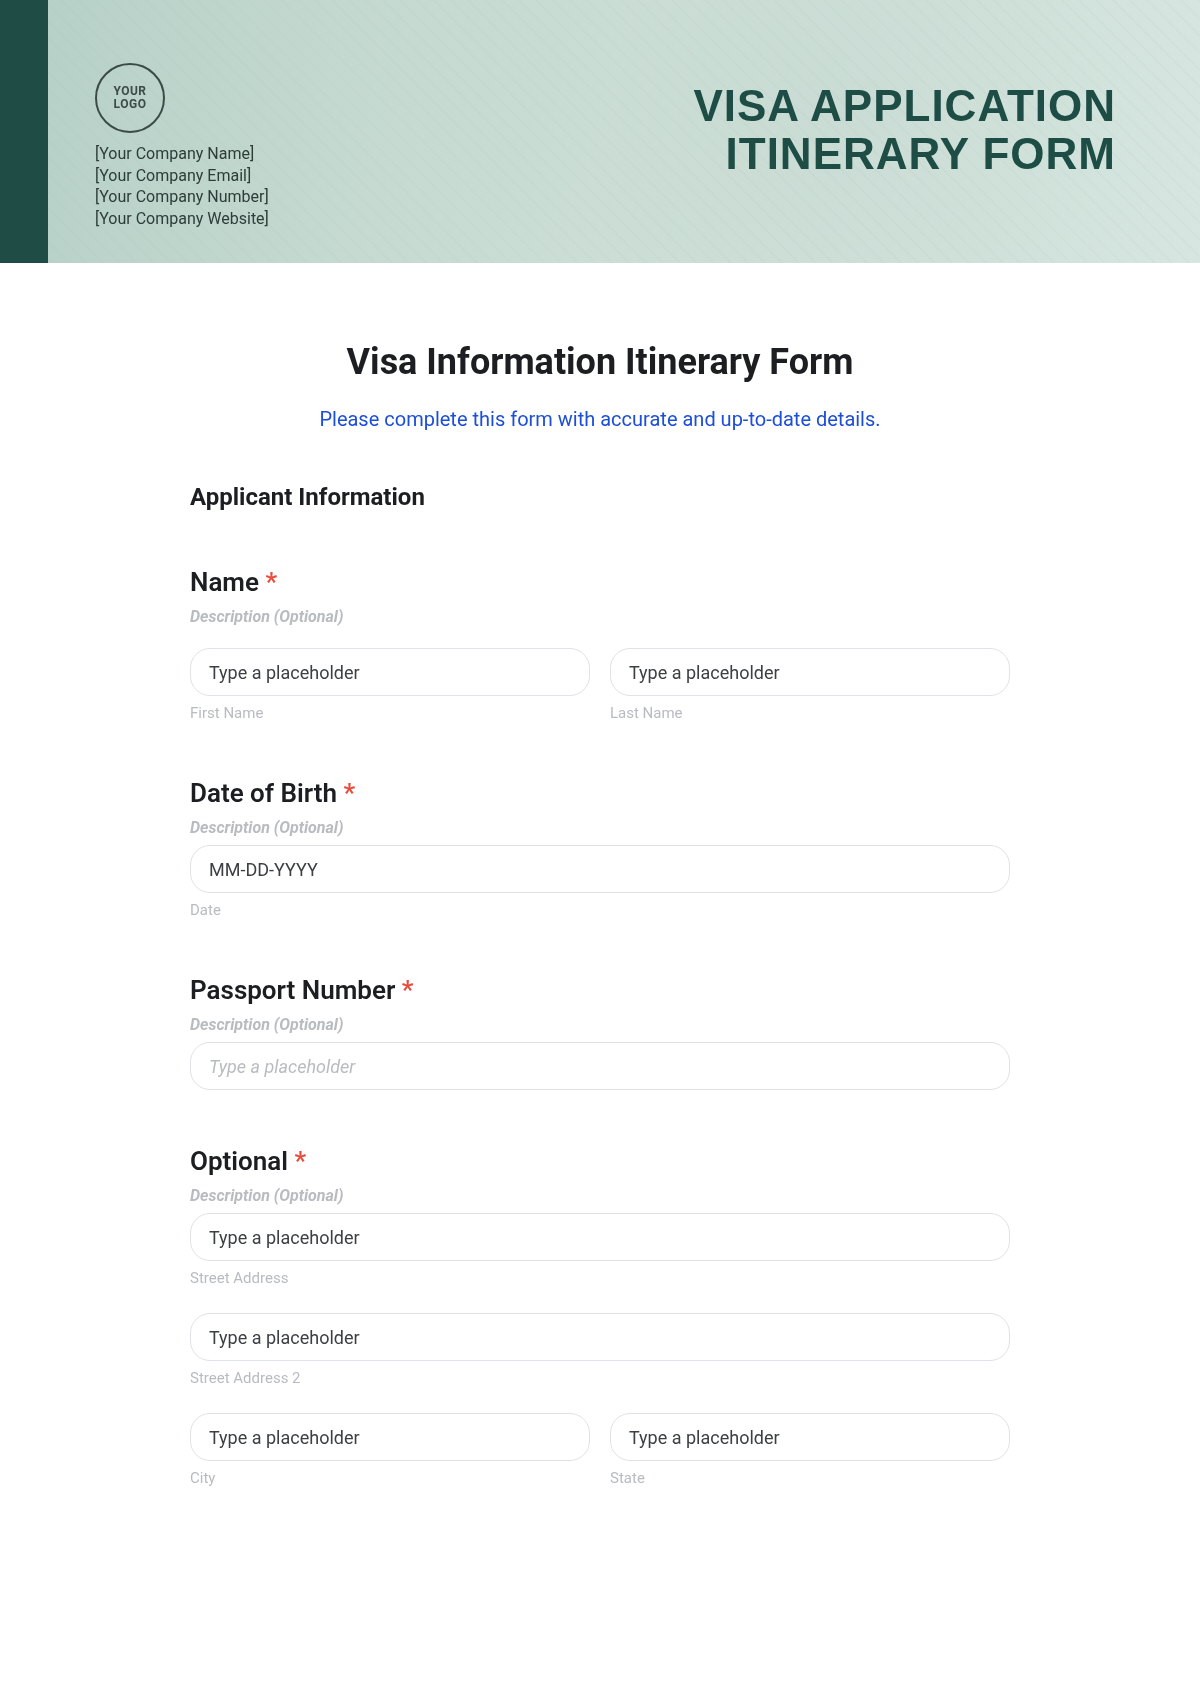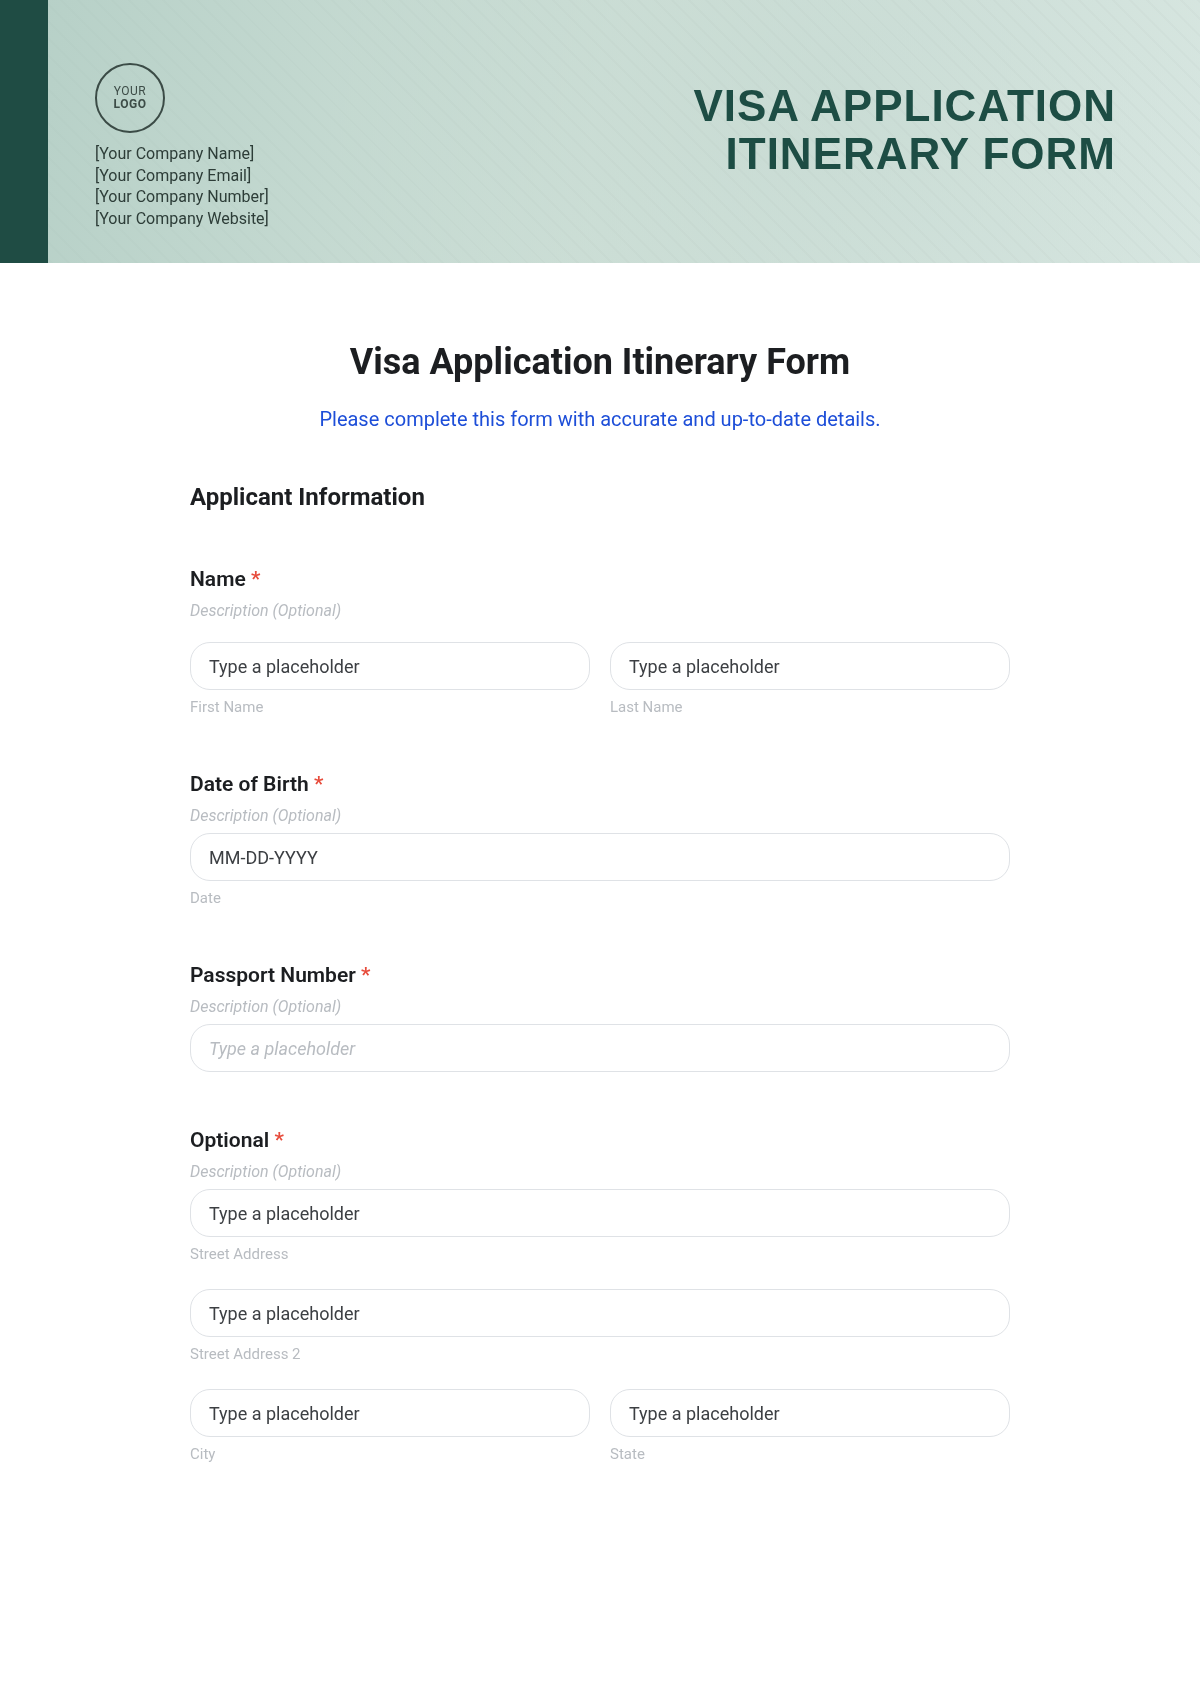--- a/index.html
+++ b/index.html
@@ -43,21 +43,21 @@
     display: flex;
     flex-direction: column;
     justify-content: center;
     align-items: center;
     margin-bottom: 10px;
     font-size: 12px;
     line-height: 1.05;
     letter-spacing: .5px;
     color: #3d4c47;
   }
-  .logo-circle .l1 { font-weight: 400; }
+  .logo-circle .l1 { font-weight: 700; }
   .logo-circle .l2 { font-weight: 700; }
   .banner-title {
     position: absolute;
     right: 84px;
     top: 82px;
     text-align: right;
     font-family: Impact, "Arial Black", sans-serif;
     font-weight: 900;
     font-size: 44px;
     line-height: 1.1;
@@ -84,30 +84,31 @@
   .section-heading {
     margin-top: 52px;
     font-size: 24px;
     font-weight: 700;
     color: #1c1e21;
   }
   .field {
     margin-top: 56px;
   }
   .field-label {
-    font-size: 21px;
+    font-size: 26px;
     font-weight: 600;
     color: #1c1e21;
   }
   .req { color: #e74c3c; font-weight: 600; }
   .field-desc {
     margin-top: 10px;
     font-size: 16px;
     font-style: italic;
     color: #b8bcc1;
+    font-weight: bold;
   }
   .row2 {
     display: flex;
     gap: 20px;
     margin-top: 22px;
   }
   .row1 { margin-top: 8px; }
   .col { flex: 1; min-width: 0; }
   .fake-input {
     width: 100%;
@@ -150,21 +151,21 @@
     <div>[Your Company Website]</div>
   </div>
   <div class="banner-title">
     <div>VISA APPLICATION</div>
     <div>ITINERARY FORM</div>
   </div>
 </div>
 
 <div class="page">
 
-  <h1 class="form-title">Visa Application Itinerary Form</h1>
+  <h1 class="form-title">Visa Information Itinerary Form</h1>
   <p class="form-sub">Please complete this form with accurate and up-to-date details.</p>
 
   <h2 class="section-heading">Applicant Information</h2>
 
   <div class="field">
     <div class="field-label">
       <span>Name</span>
       <span class="req">*</span>
     </div>
     <div class="field-desc">Description (Optional)</div>

